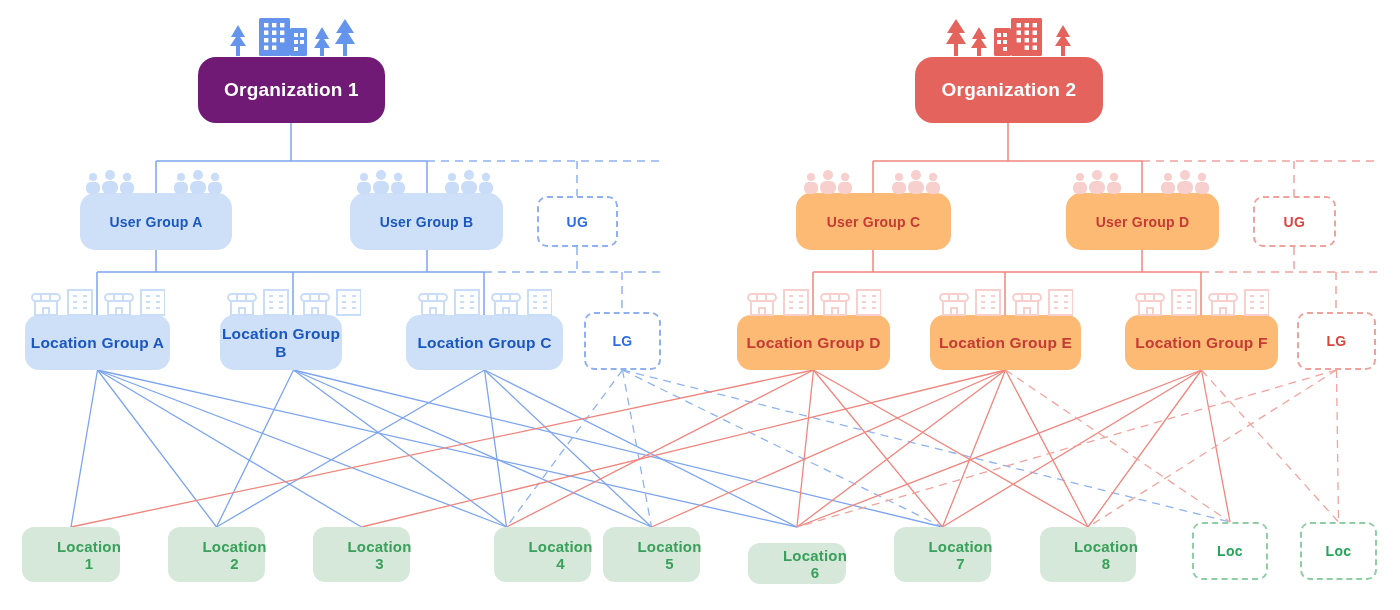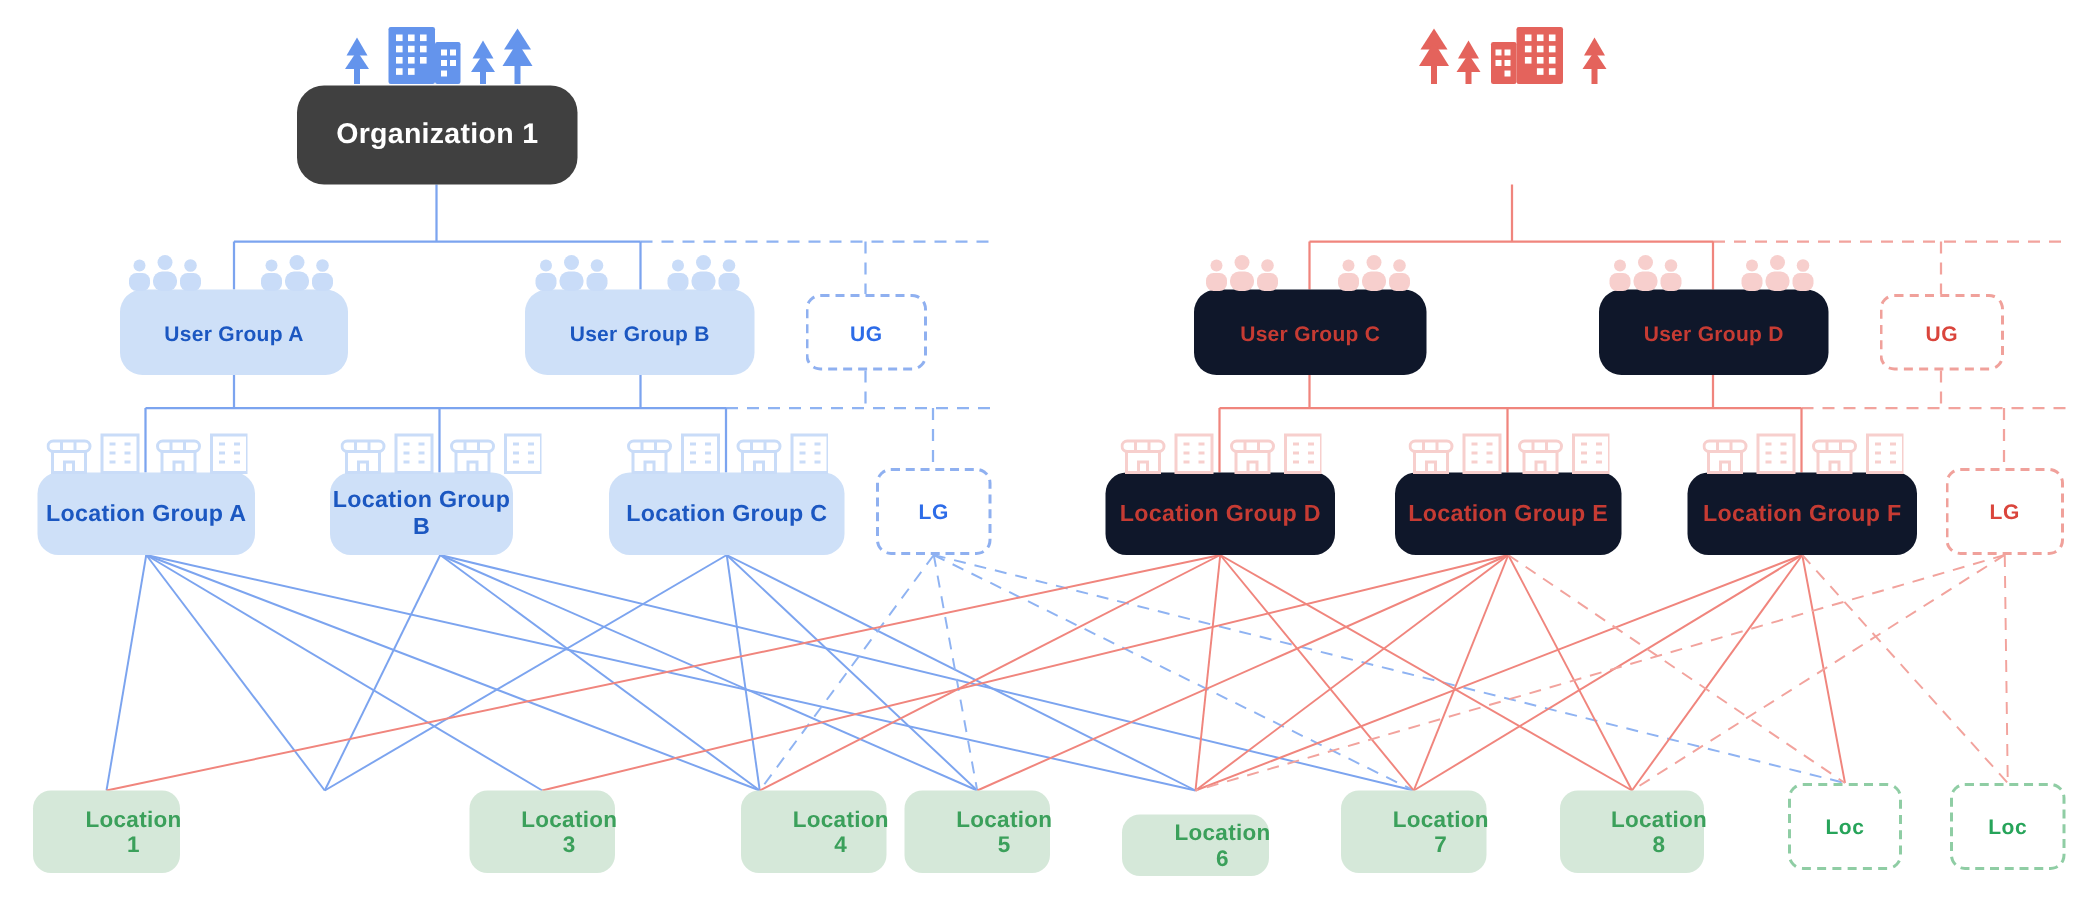--- a/index.html
+++ b/index.html
@@ -6,26 +6,26 @@
   #canvas{
     position:relative;width:1400px;height:610px;background:#ffffff;overflow:hidden;
     font-family:"Liberation Sans","DejaVu Sans",sans-serif;
   }
   #edges{position:absolute;left:0;top:0;width:1400px;height:610px;z-index:1;}
   .node{
     position:absolute;z-index:2;display:flex;align-items:center;justify-content:center;
     font-weight:700;box-sizing:border-box;text-align:center;letter-spacing:.2px;
   }
   .node.org{border-radius:18px;color:#ffffff;font-size:19px;}
-  .node.org.blue{background:#404040;}
+  .node.org.blue{background:#701a75;}
   .node.org.red{background:#E4635C;}
   .node.group{border-radius:15px;font-size:14px;}
   .node.lgroup{border-radius:14px;font-size:15.5px;}
   .node.group.blue,.node.lgroup.blue{background:#CEE0F8;color:#1B57C1;}
-  .node.group.red,.node.lgroup.red{background:#0f172a;color:#C63B33;}
+  .node.group.red,.node.lgroup.red{background:#fdba74;color:#C63B33;}
   .node.loc{border-radius:12px;font-size:15px;padding-left:36px;}
   .node.loc.green{background:#D5E8D9;color:#3BA05B;}
   .node.ghost{border-radius:10px;background:#ffffff;font-size:14px;letter-spacing:.4px;}
   .node.ghost.blue{border:2px dashed #8FB0F0;color:#2D6CE8;background:transparent;}
   .node.ghost.red{border:2px dashed #F0A19B;color:#DA453C;background:transparent;}
   .node.ghost.green{border:2px dashed #8FCDA4;color:#27A45A;background:transparent;}
   svg.icon{position:absolute;z-index:2;overflow:visible;}
   svg.icon.mirror{transform:scaleX(-1);}
   .org-icon.blue{color:#6494EC;}
   .org-icon.red{color:#E4635C;}
@@ -171,20 +171,23 @@
       <line x1="1201.5" y1="370" x2="1338.5" y2="522" stroke="#F2A39D" stroke-width="1.3" stroke-dasharray="8 6"></line>
       <line x1="1005.5" y1="370" x2="1230" y2="522" stroke="#F2A39D" stroke-width="1.3" stroke-dasharray="8 6"></line>
     </svg>
 
 <div class="node org blue" style="left: 198px; top: 57px; width: 187px; height: 66px;">
       <span>Organization 1</span>
     </div>
     <svg class="icon org-icon blue" viewBox="0 0 132 42" style="left: 225.5px; top: 16px; width: 132px; height: 42px;">
       <use href="#sym-org"></use>
     </svg>
+    <div class="node org red" style="left: 915px; top: 57px; width: 188px; height: 66px;">
+      <span>Organization 2</span>
+    </div>
     <svg class="icon org-icon red mirror" viewBox="0 0 132 42" style="left: 943px; top: 16px; width: 132px; height: 42px;">
       <use href="#sym-org"></use>
     </svg>
     <div class="node group blue" style="left: 80px; top: 193px; width: 152px; height: 57px;">
       <span>User Group A</span>
     </div>
     <svg class="icon soft-icon blue" viewBox="0 0 146 26" style="left: 83px; top: 168px; width: 146px; height: 26px;">
       <use href="#sym-people"></use>
     </svg>
     <div class="node group blue" style="left: 350px; top: 193px; width: 153px; height: 57px;">
@@ -249,20 +252,23 @@
     </div>
     <svg class="icon soft-icon red" viewBox="0 0 134 30" style="left: 1134.5px; top: 286px; width: 134px; height: 30px;">
       <use href="#sym-shops"></use>
     </svg>
     <div class="node ghost red" style="left: 1297px; top: 312px; width: 79px; height: 58px;">
       <span>LG</span>
     </div>
     <div class="node loc green" style="left: 22px; top: 527px; width: 98px; height: 55px;">
       <span>Location 1</span>
     </div>
+    <div class="node loc green" style="left: 168px; top: 527px; width: 97px; height: 55px;">
+      <span>Location 2</span>
+    </div>
     <div class="node loc green" style="left: 313px; top: 527px; width: 97px; height: 55px;">
       <span>Location 3</span>
     </div>
     <div class="node loc green" style="left: 458px; top: 527px; width: 97px; height: 55px; margin-left: 36px;">
       <span>Location 4</span>
     </div>
     <div class="node loc green" style="left: 603px; top: 527px; width: 97px; height: 55px; justify-content: center;">
       <span>Location 5</span>
     </div>
     <div class="node loc green" style="left: 748px; top: 527px; width: 98px; height: 41px; margin-top: 16px;">

